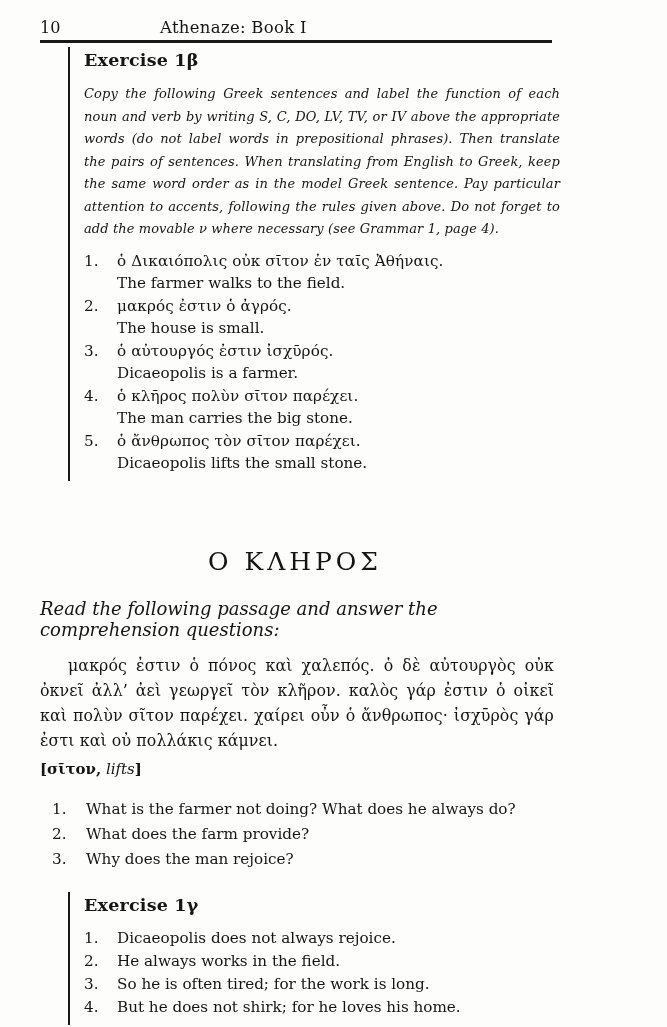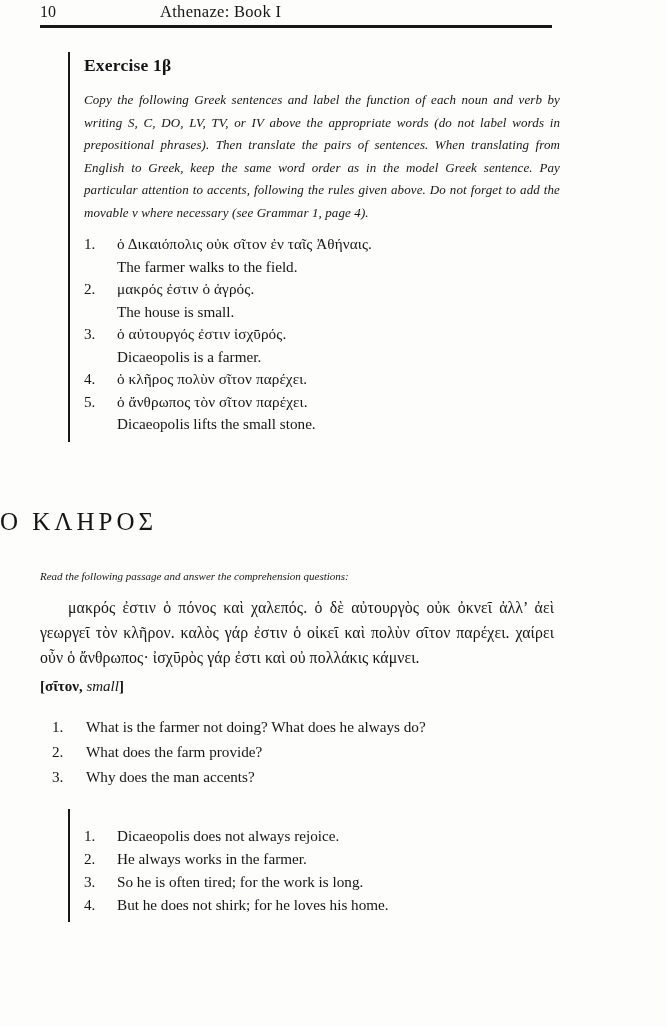--- a/index.html
+++ b/index.html
@@ -5,44 +5,43 @@
   * { margin: 0; padding: 0; box-sizing: border-box; }
   html, body {
     width: 667px; height: 1027px;
     background: #fdfdfc;
     color: #151515;
     font-family: "DejaVu Serif", "Liberation Serif", serif;
     overflow: hidden;
   }
   .page {
     width: 590px; height: 1027px;
-    padding-top: 2px;
+    padding-top: 18px;
     position: relative;
-    font-family: Liberation Serif, serif;
   }
 
   
   .running-head {
     margin: 0 38px 0 40px;
     display: flex;
     align-items: baseline;
     border-bottom: 3px solid #181818;
     padding-bottom: 3px;
   }
   .page-number { font-size: 16px; width: 120px; }
   .head-title  { font-size: 16.5px; flex: 1; text-align: left; margin-right: 120px; letter-spacing: 0.3px; }
 
   
   .exercise-block {
     margin-left: 68px;
     margin-right: 30px;
     border-left: 2.5px solid #191919;
     padding: 3px 0 6px 14px;
   }
-  .exercise-block.first { margin-top: 24px; }
+  .exercise-block.first { margin-top: 4px; }
   .exercise-title {
     font-size: 17.5px;
     font-weight: 700;
     letter-spacing: 0.2px;
   }
   .exercise-instructions {
     margin-top: 13px;
     font-style: italic;
     font-size: 13px;
     line-height: 22.5px;
@@ -53,29 +52,29 @@
   .pair-item { line-height: 22.5px; font-size: 15.2px; }
   .pair-row { display: flex; }
   .num-col { width: 33px; flex: none; }
   .sentence { flex: 1; }
   .greek-sentence { letter-spacing: 0.1px; }
   .english-sentence { }
 
   
   .passage-title {
     margin-top: 66px;
-    text-align: left;
+    text-align: center;
     font-size: 25px;
     letter-spacing: 4px;
     font-weight: 500;
   }
   .passage-intro {
-    margin: 34px 38px 0 40px;
+    margin: 22px 38px 0 40px;
     font-style: italic;
-    font-size: 11px;
+    font-size: 18px;
   }
   .passage-text {
     margin: 13px 36px 0 40px;
     font-size: 15.8px;
     line-height: 25px;
     text-align: justify;
     text-indent: 28px;
     letter-spacing: 0.1px;
   }
   .gloss {
@@ -147,78 +146,83 @@
             <span class="num-col"></span>
             <span class="sentence english-sentence">Dicaeopolis is a farmer.</span>
           </div>
         </li>
 
         <li class="pair-item">
           <div class="pair-row">
             <span class="num-col">4.</span>
             <span class="sentence greek-sentence">ὁ κλῆρος πολὺν σῖτον παρέχει.</span>
           </div>
+          <div class="pair-row">
+            <span class="num-col"></span>
+            <span class="sentence english-sentence">The man carries the big stone.</span>
+          </div>
         </li>
 
         <li class="pair-item">
           <div class="pair-row">
             <span class="num-col">5.</span>
             <span class="sentence greek-sentence">ὁ ἄνθρωπος τὸν σῖτον παρέχει.</span>
           </div>
           <div class="pair-row">
             <span class="num-col"></span>
             <span class="sentence english-sentence">Dicaeopolis lifts the small stone.</span>
           </div>
         </li>
       </ol>
   </div>
 
   <h1 class="passage-title">Ο ΚΛΗΡΟΣ</h1>
   <p class="passage-intro">Read the following passage and answer the comprehension questions:</p>
   <p class="passage-text">μακρός ἐστιν ὁ πόνος καὶ χαλεπός.  ὁ δὲ αὐτουργὸς οὐκ ὀκνεῖ ἀλλ’ ἀεὶ γεωργεῖ τὸν κλῆρον.  καλὸς γάρ ἐστιν ὁ οἰκεῖ καὶ πολὺν σῖτον παρέχει.  χαίρει οὖν ὁ ἄνθρωπος· ἰσχῡρὸς γάρ ἐστι καὶ οὐ πολλάκις κάμνει.</p>
-  <p class="gloss"><span class="g-bold">[</span><span class="g-bold">σῖτον,</span> <span class="g-ital">small</span><span class="g-bold">]</span></p>
+  <p class="gloss"><span class="g-bold">[</span><span class="g-bold">σῖτον,</span> <span class="g-ital">lifts</span><span class="g-bold">]</span></p>
 
   <ol class="question-list">
 
       <li class="pair-item">
         <div class="pair-row">
           <span class="num-col">1.</span>
           <span class="sentence">What is the farmer not doing?  What does he always do?</span>
         </div>
       </li>
 
       <li class="pair-item">
         <div class="pair-row">
           <span class="num-col">2.</span>
           <span class="sentence">What does the farm provide?</span>
         </div>
       </li>
 
       <li class="pair-item">
         <div class="pair-row">
           <span class="num-col">3.</span>
-          <span class="sentence">Why does the man accents?</span>
+          <span class="sentence">Why does the man rejoice?</span>
         </div>
       </li>
     </ol>
 
   <div class="exercise-block second">
+    <div class="exercise-title">Exercise 1γ</div>
     <ol class="exercise-items">
 
         <li class="pair-item">
           <div class="pair-row">
             <span class="num-col">1.</span>
             <span class="sentence">Dicaeopolis does not always rejoice.</span>
           </div>
         </li>
 
         <li class="pair-item">
           <div class="pair-row">
             <span class="num-col">2.</span>
-            <span class="sentence">He always works in the farmer.</span>
+            <span class="sentence">He always works in the field.</span>
           </div>
         </li>
 
         <li class="pair-item">
           <div class="pair-row">
             <span class="num-col">3.</span>
             <span class="sentence">So he is often tired; for the work is long.</span>
           </div>
         </li>
 

